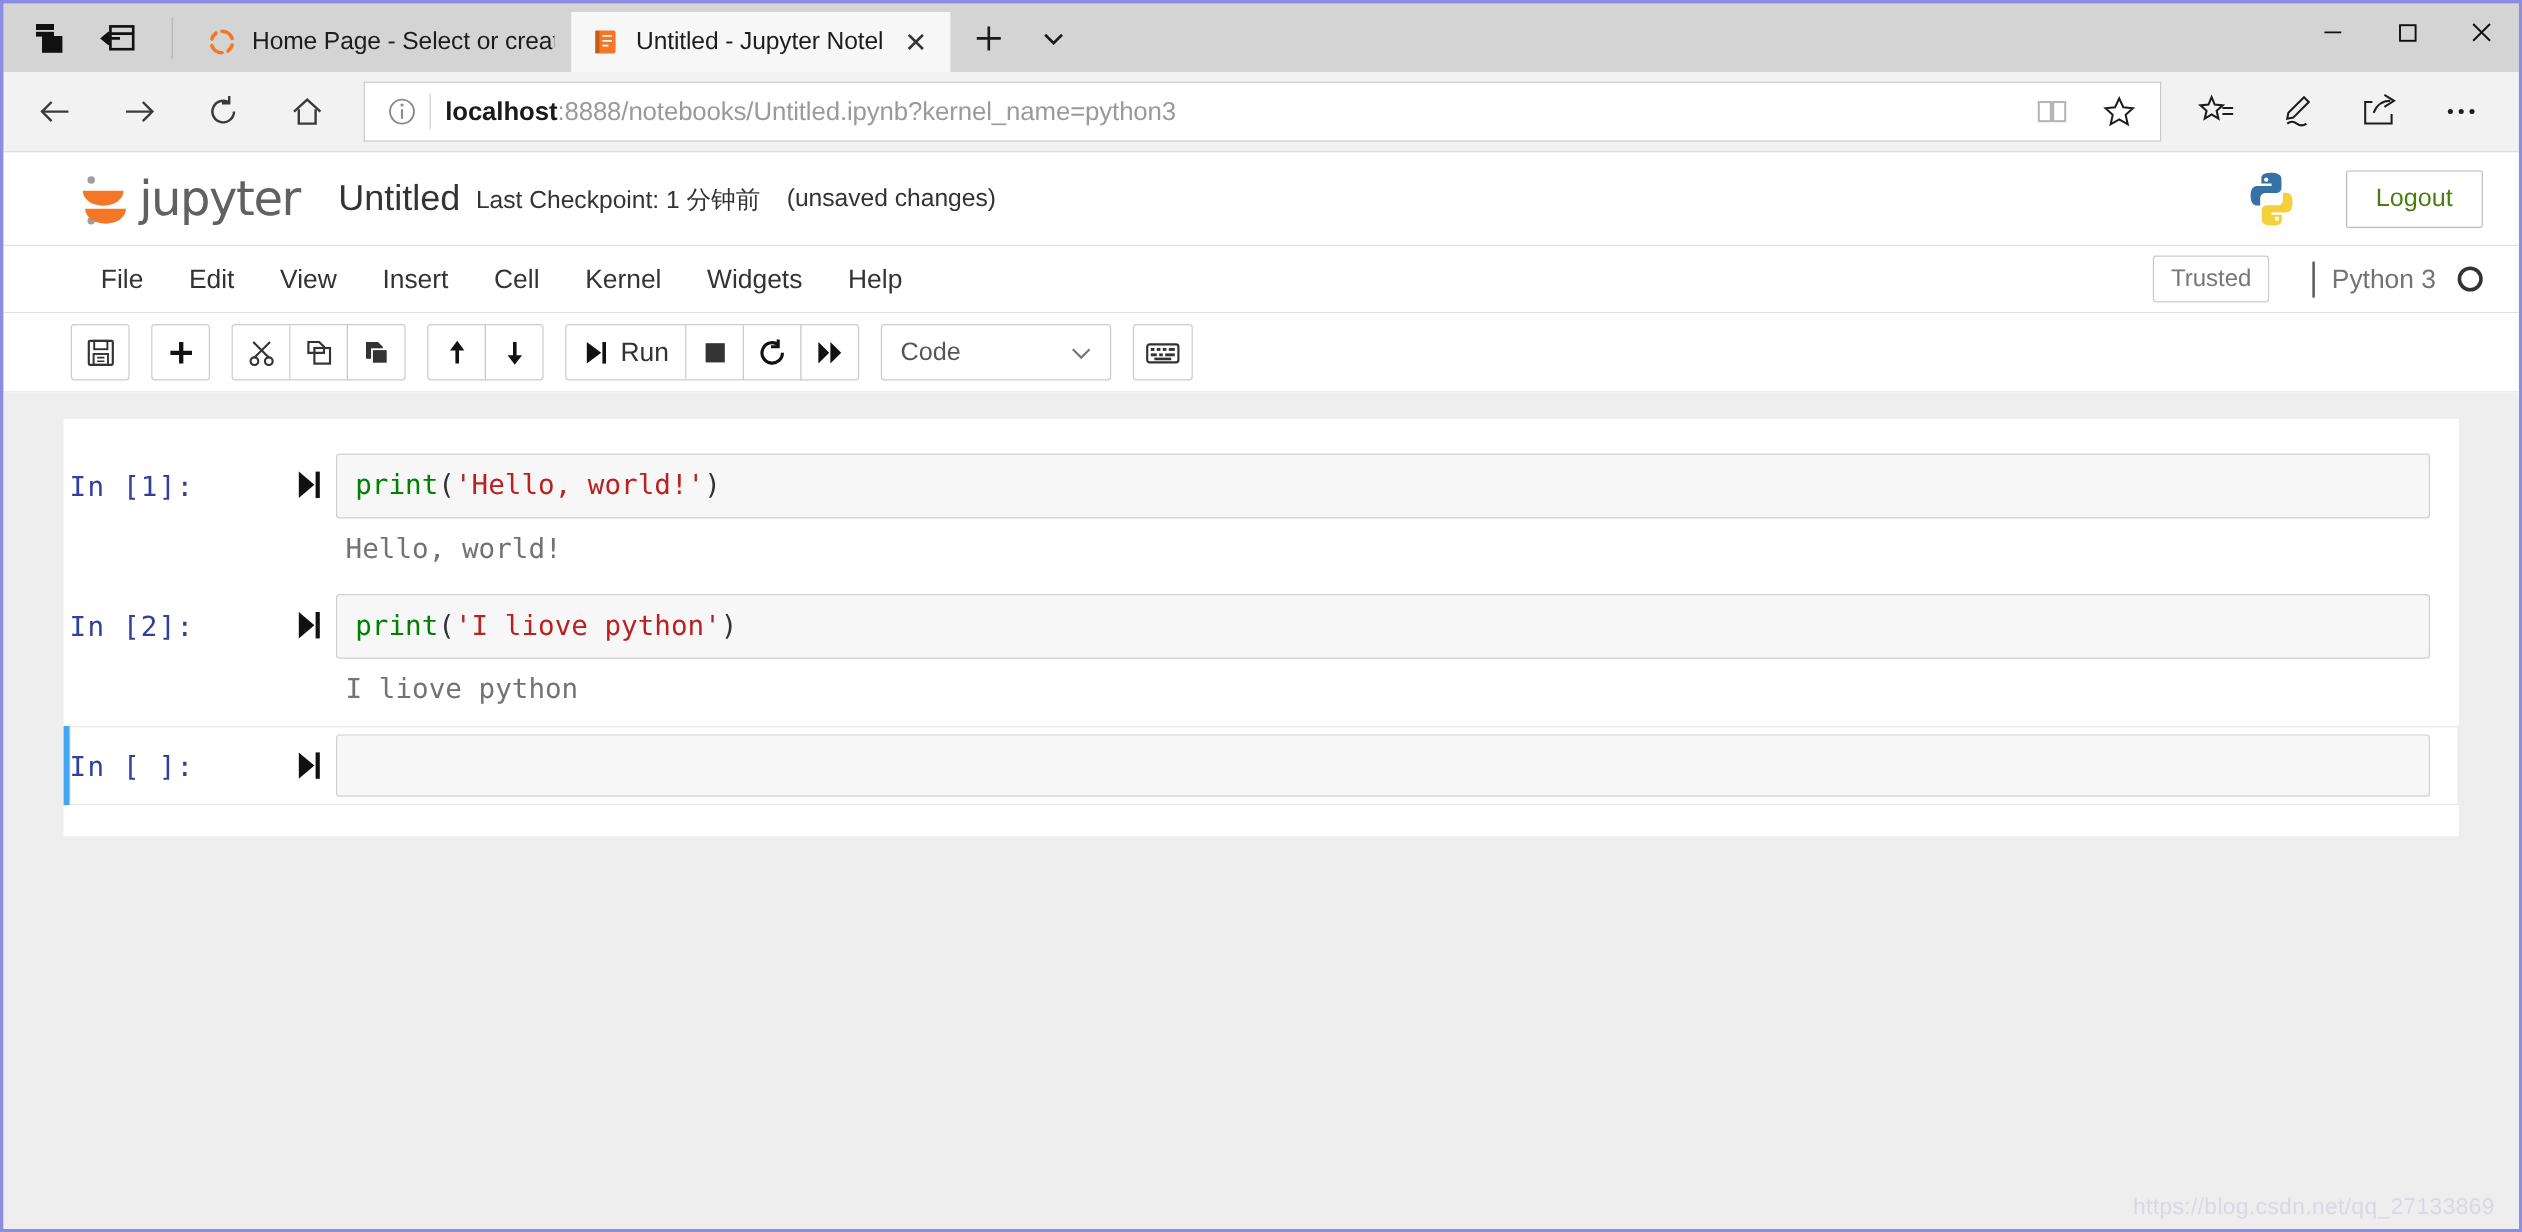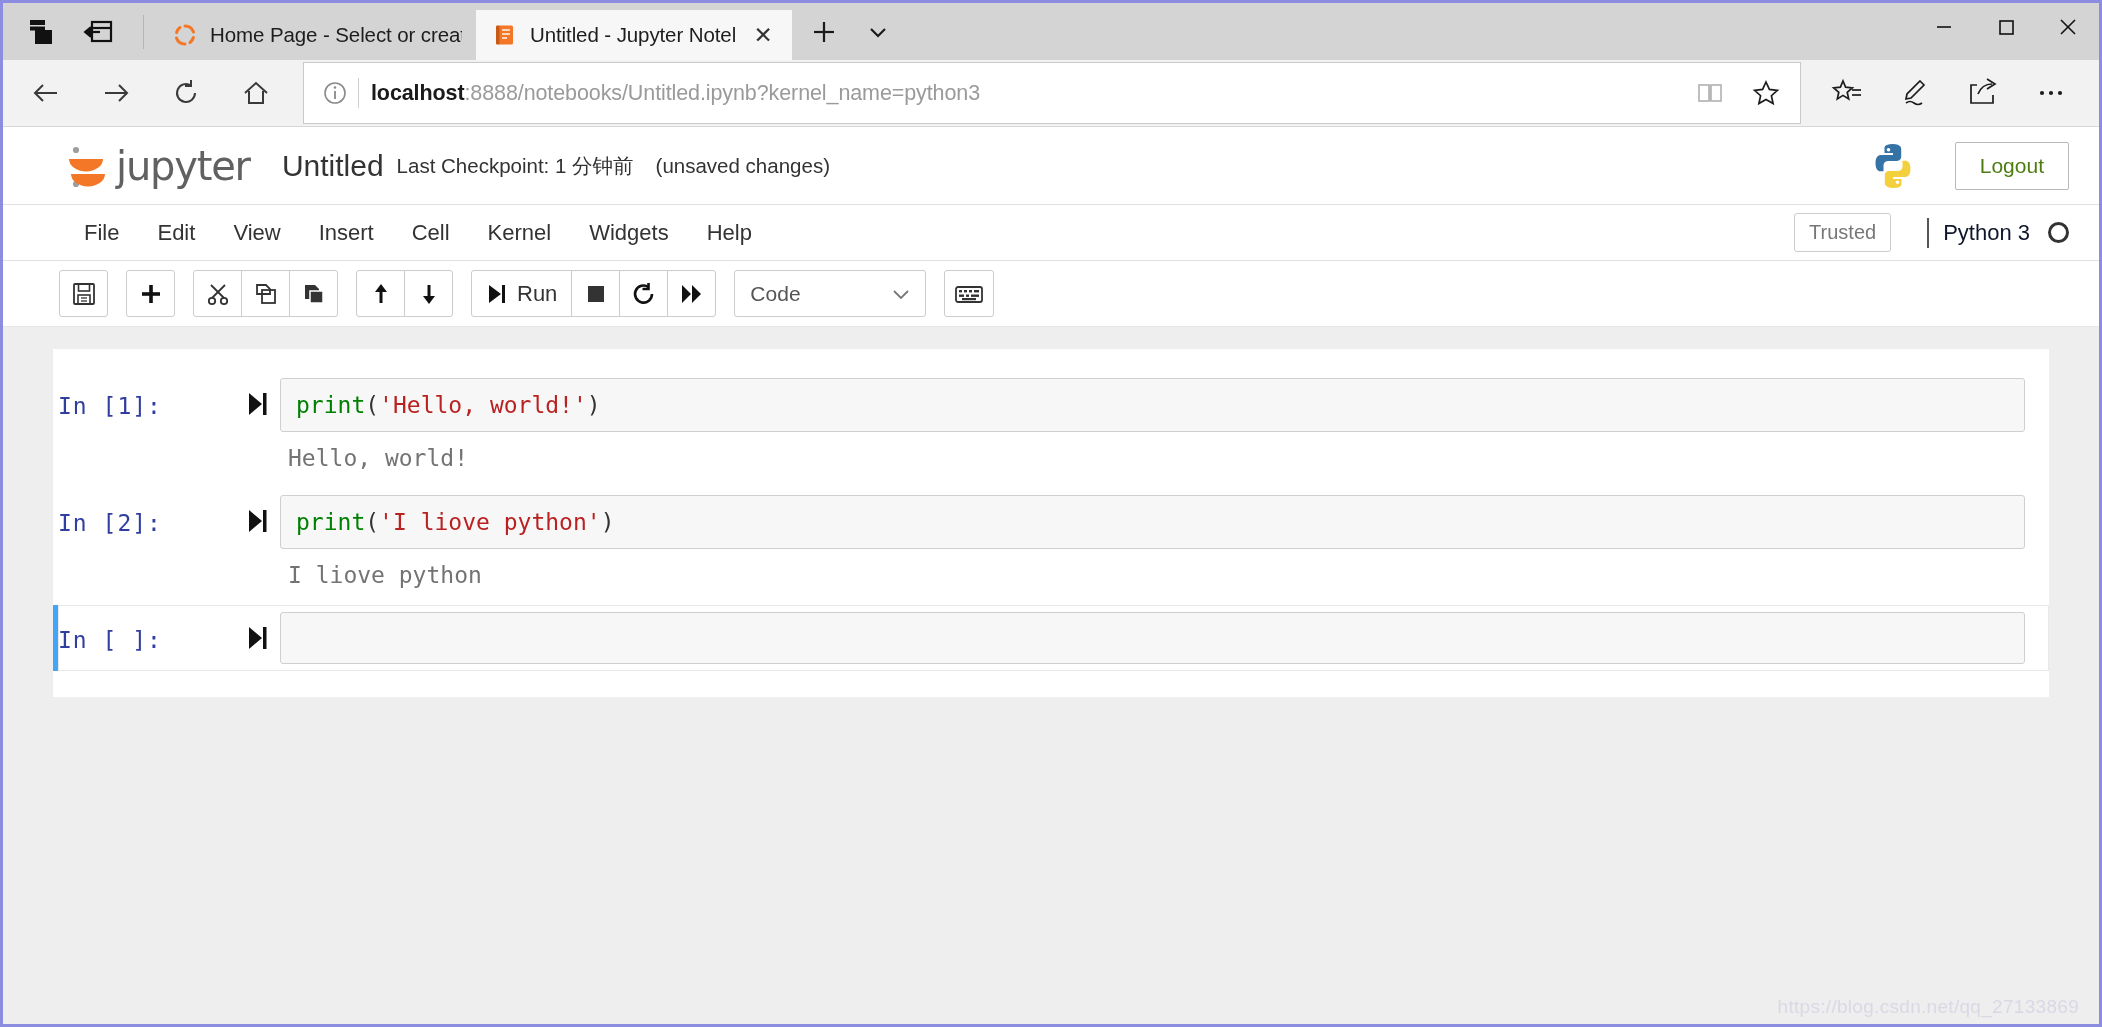--- a/index.html
+++ b/index.html
@@ -72,21 +72,21 @@
     display: flex; align-items: center;
     padding: 0 14px 0 8px; gap: 0px; flex: 0 0 auto;
     border-bottom: 1px solid #d8d8d8;
   }
   .navbtn {
     width: 70px; height: 56px;
     display: flex; align-items: center; justify-content: center;
     color: #3a3a3a;
   }
   .urlbox {
-    flex: 1 1 auto; height: 62px; background: #ffffff;
+    flex: 1 1 auto; height: 50px; background: #ffffff;
     border: 1px solid #c9c9c9;
     display: flex; align-items: center;
     margin: 0 12px 0 12px; padding: 0 6px 0 14px;
   }
   .url-info { width: 34px; height: 34px; display: flex; align-items: center; justify-content: center; color: #767676; flex: 0 0 34px;}
   .url-sep { width: 1px; height: 30px; background: #cfcfcf; margin: 0 12px 0 6px; }
   .url-text {
     flex: 1 1 auto; font-size: 21.5px; color: #9a9a9a;
     white-space: nowrap; overflow: hidden; letter-spacing: -0.1px;
   }
@@ -135,21 +135,21 @@
   .menu-item {
     font-size: 22px; color: #333; padding: 9px 19px; border-radius: 3px;
   }
   .menubar-spacer { flex: 1 1 auto; }
   .trusted-badge {
     border: 1px solid #ccc; background: #fff; color: #777;
     font-size: 20px; padding: 7px 14px; border-radius: 3px;
   }
   .kernel-box { display: flex; align-items: center; gap: 14px; margin-left: 36px; }
   .kernel-divider { width: 2px; height: 30px; background: #555; }
-  .kernel-name { font-size: 22px; color: #0f172a; }
+  .kernel-name { font-size: 22px; color: #737373; }
   .kernel-indicator {
     width: 21px; height: 21px; border: 3px solid #333;
     border-radius: 50%; margin-left: 4px;
   }
 
   
   .jp-toolbar {
     height: 66px; display: flex; align-items: center;
     padding: 0 30px 0 56px; gap: 18px;
     background: #fff; border-bottom: 1px solid #e6e6e6; flex: 0 0 auto; text-align: right;

